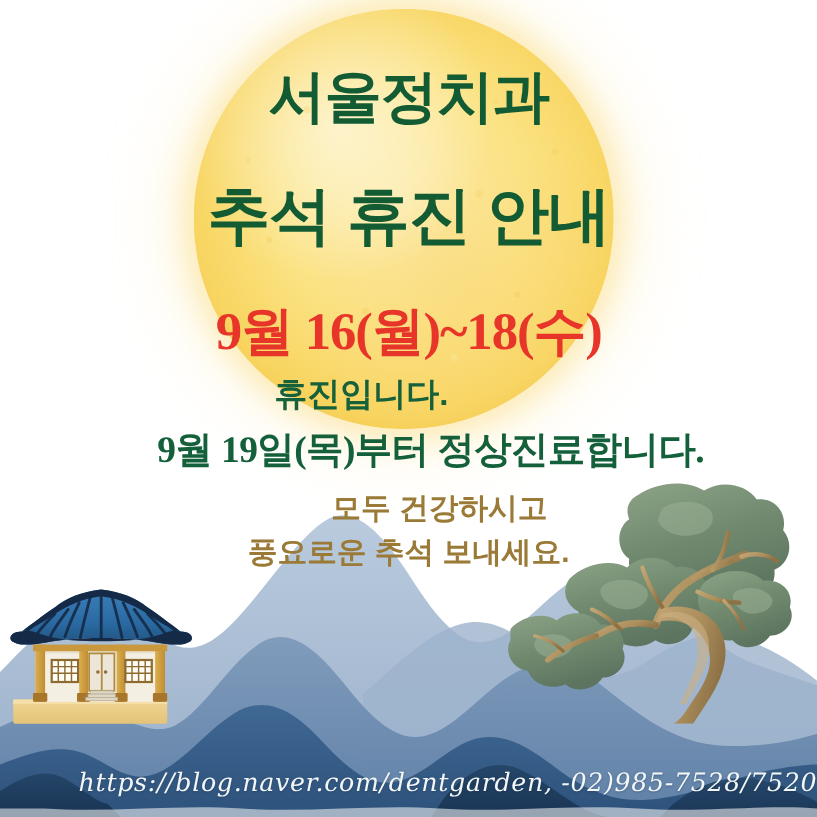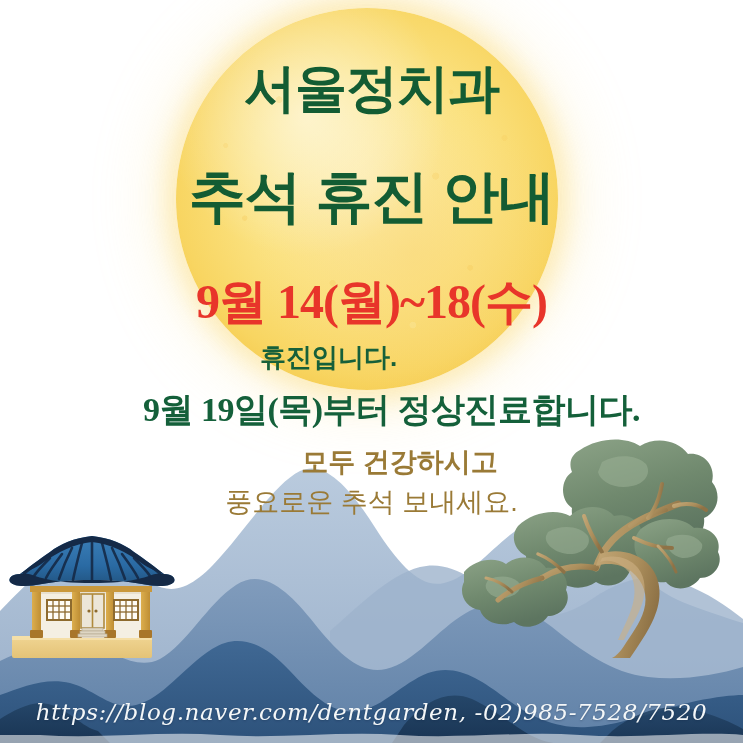--- a/index.html
+++ b/index.html
@@ -69,58 +69,58 @@
     color:#135c33;
   }
   #date-range {
     position:absolute; top:278px; left:0; width:743px;
     font-size:48px; font-weight:700; letter-spacing:-1px;
     color:#e8352a;
     font-family:"Liberation Serif", serif;
   }
   #closed-note {
     position:absolute; top:344px; left:0; width:657px;
-    font-size:26px; font-weight:700;
+    font-size:30px; font-weight:700;
     color:#16603a;
   }
   #reopen-note {
     position:absolute; top:393px; left:0; width:743px;
     font-size:34px; font-weight:700; letter-spacing:-0.5px;
     color:#14603a;
     font-family:"Liberation Serif", serif;
     padding-left:40px;
   }
   #wish-1 {
     position:absolute; top:449px; left:0; width:743px;
     font-size:27px; font-weight:700;
     color:#9a7a36;
     margin-left:28px;
   }
   #wish-2 {
     position:absolute; top:489px; left:0; width:743px;
-    font-size:27px; font-weight:400;
+    font-size:27px; font-weight:700;
     color:#9a7a36;
   }
 
   
   #scenery { position:absolute; left:0; bottom:0; width:743px; height:300px; z-index:2; }
   #scenery svg { display:block; width:743px; height:300px; }
 
   
   #hanok { position:absolute; left:2px; top:516px; width:216px; height:150px; z-index:4; }
   #hanok svg { display:block; width:216px; height:150px; }
 
   
   #pine { position:absolute; left:452px; top:432px; width:272px; height:226px; z-index:3; }
   #pine svg { display:block; width:272px; height:226px; }
 
   
   #footer-url {
     position:absolute; left:0; top:699px; width:743px;
-    text-align:center;
+    text-align:right;
     z-index:8;
     font-family:"DejaVu Serif", serif;
     font-style:italic;
     font-size:23px;
     letter-spacing:0.6px;
     color:#f4f7f8;
     text-shadow:0 1px 2px rgba(20,40,70,0.35);
     white-space:nowrap;
   }
 </style>
@@ -341,21 +341,21 @@
         <path d="M136,62 C132,54 126,46 120,38"></path>
         <path d="M148,60 C144,54 138,48 132,42"></path>
         <path d="M158,58 C154,54 148,50 142,46"></path>
       </g>
     </svg>
   </div>
 
   <div id="text-stack">
     <div id="title-1" class="ln">서울정치과</div>
     <div id="title-2" class="ln">추석 휴진 안내</div>
-    <div id="date-range" class="ln">9월 14(월)~18(수)</div>
+    <div id="date-range" class="ln">9월 16(월)~18(수)</div>
     <div id="closed-note" class="ln">휴진입니다.</div>
     <div id="reopen-note" class="ln">9월 19일(목)부터 정상진료합니다.</div>
     <div id="wish-1" class="ln">모두 건강하시고</div>
     <div id="wish-2" class="ln">풍요로운 추석 보내세요.</div>
   </div>
 
   <div id="footer-url">https://blog.naver.com/dentgarden, -02)985-7528/7520</div>
 
 </div>
 

